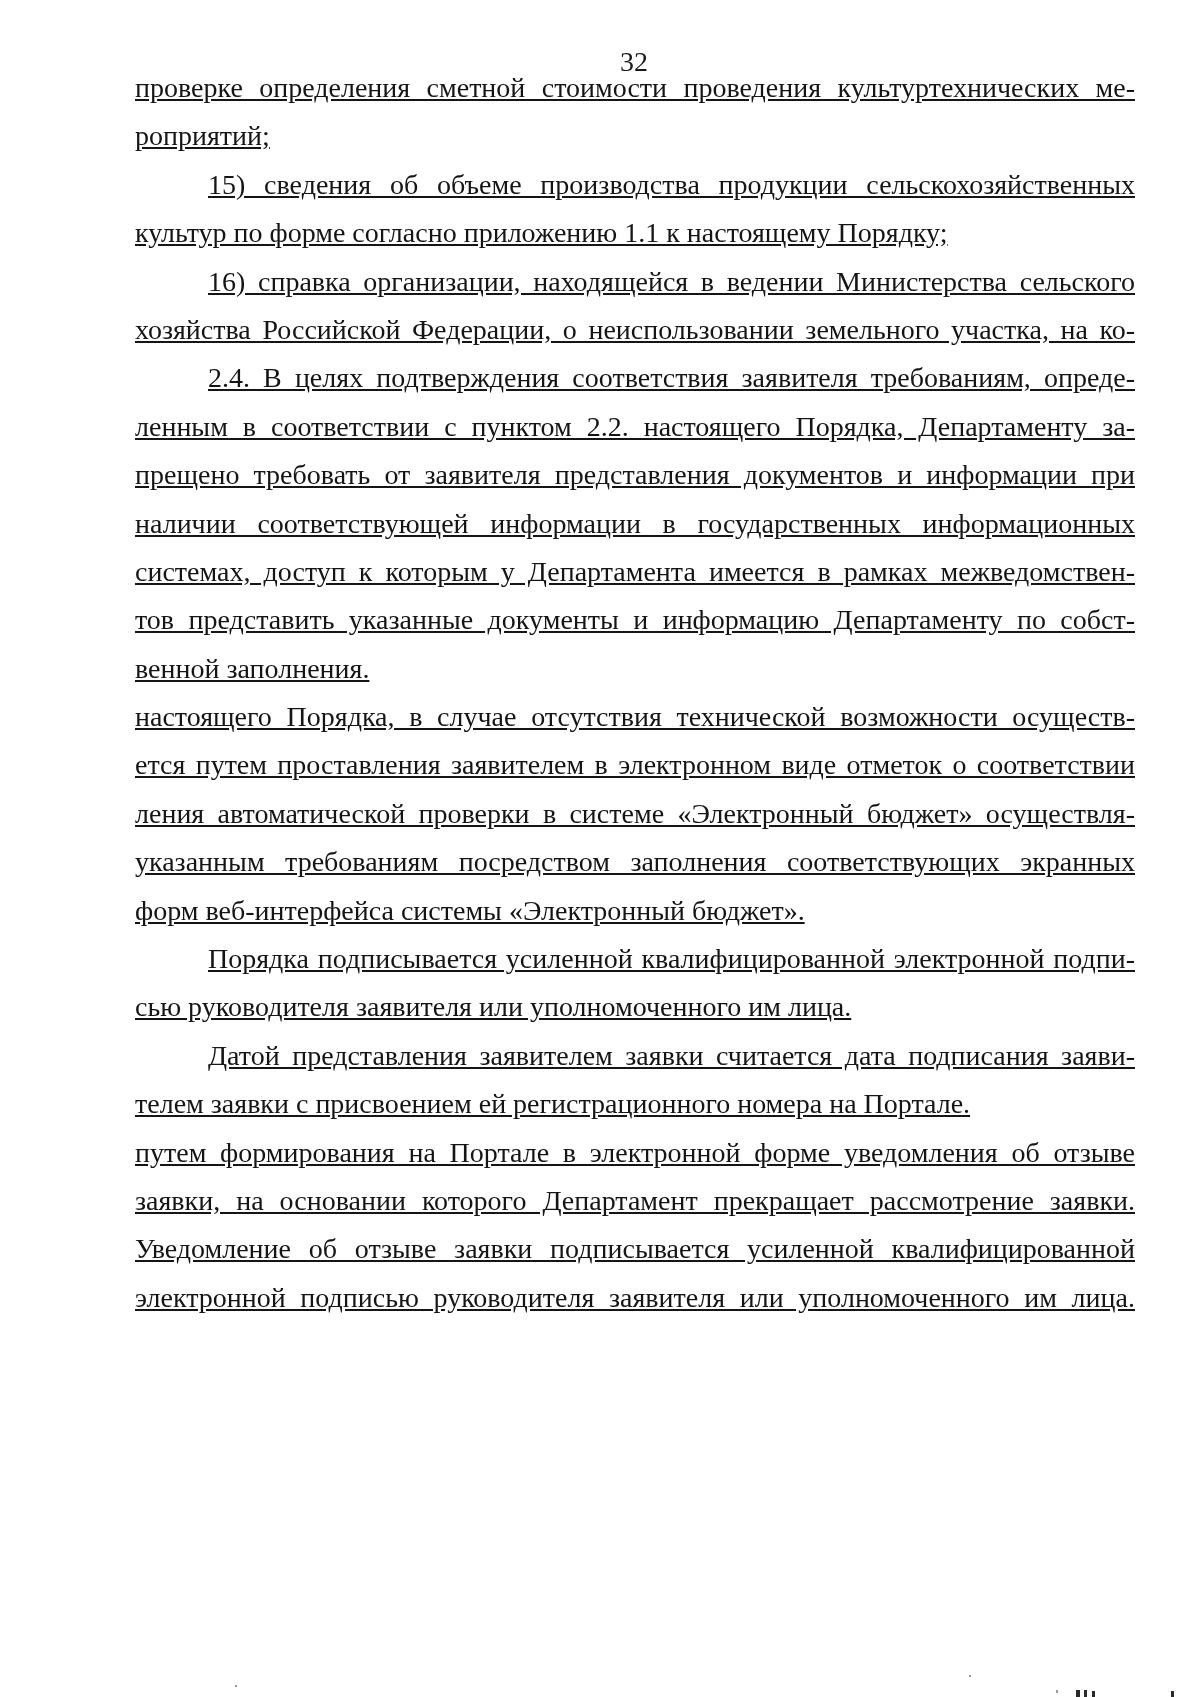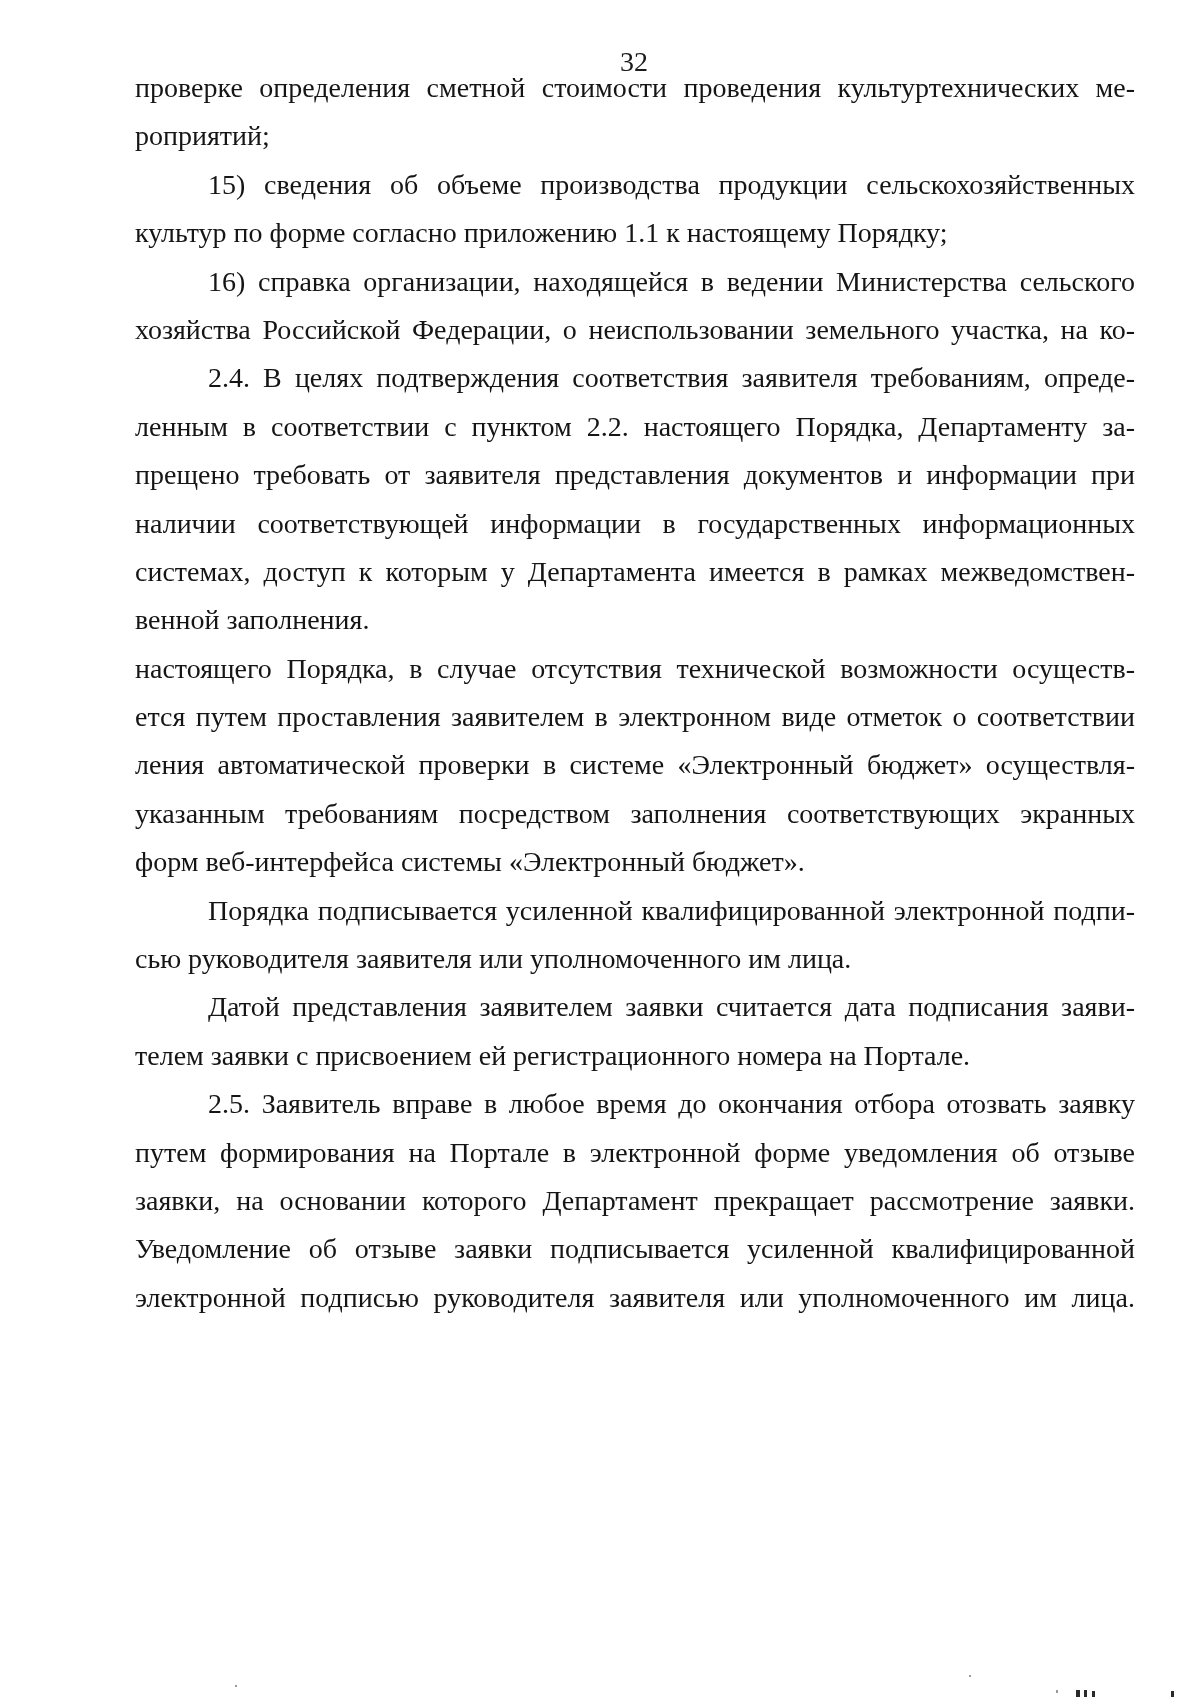--- a/index.html
+++ b/index.html
@@ -34,20 +34,21 @@
     font-size: 28px;
     line-height: 48.4px;
     color: #151515;
   }
   .line {
     text-align: justify;
     text-align-last: justify;
     white-space: normal;
     height: 48.4px;
     overflow: visible;
+    text-decoration: underline;
   }
   .line.nojust {
     text-align-last: left;
   }
   .line.indent {
     text-indent: 73px;
   }
   .scan-artifact {
     position: absolute;
     background: #2a2a2a;
@@ -68,31 +69,31 @@
       <div class="line nojust">роприятий;</div>
       <div class="line indent">15) сведения об объеме производства продукции сельскохозяйственных</div>
       <div class="line nojust">культур по форме согласно приложению 1.1 к настоящему Порядку;</div>
       <div class="line indent">16) справка организации, находящейся в ведении Министерства сельского</div>
       <div class="line">хозяйства Российской Федерации, о неиспользовании земельного участка, на ко-</div>
       <div class="line indent">2.4. В целях подтверждения соответствия заявителя требованиям, опреде-</div>
       <div class="line">ленным в соответствии с пунктом 2.2. настоящего Порядка, Департаменту за-</div>
       <div class="line">прещено требовать от заявителя представления документов и информации при</div>
       <div class="line">наличии соответствующей информации в государственных информационных</div>
       <div class="line">системах, доступ к которым у Департамента имеется в рамках межведомствен-</div>
+      <div class="line">тов представить указанные документы и информацию Департаменту по собст-</div>
       <div class="line nojust">венной заполнения.</div>
       <div class="line">настоящего Порядка, в случае отсутствия технической возможности осуществ-</div>
       <div class="line">ется путем проставления заявителем в электронном виде отметок о соответствии</div>
       <div class="line">ления автоматической проверки в системе «Электронный бюджет» осуществля-</div>
       <div class="line">указанным требованиям посредством заполнения соответствующих экранных</div>
       <div class="line nojust">форм веб-интерфейса системы «Электронный бюджет».</div>
       <div class="line indent">Порядка подписывается усиленной квалифицированной электронной подпи-</div>
       <div class="line nojust">сью руководителя заявителя или уполномоченного им лица.</div>
       <div class="line indent">Датой представления заявителем заявки считается дата подписания заяви-</div>
       <div class="line nojust">телем заявки с присвоением ей регистрационного номера на Портале.</div>
-      <div class="line indent">2.5. Заявитель вправе в любое время до окончания отбора отозвать заявку</div>
       <div class="line">путем формирования на Портале в электронной форме уведомления об отзыве</div>
       <div class="line">заявки, на основании которого Департамент прекращает рассмотрение заявки.</div>
       <div class="line">Уведомление об отзыве заявки подписывается усиленной квалифицированной</div>
       <div class="line">электронной подписью руководителя заявителя или уполномоченного им лица.</div>
     </div>
 
   <div class="scan-artifact faint" style="left:235px; top:1685px; width:2px; height:2px;"></div>
   <div class="scan-artifact faint" style="left:969px; top:1675px; width:2px; height:2px;"></div>
   <div class="scan-artifact faint" style="left:1056px; top:1690px; width:2px; height:3px;"></div>
   <div class="scan-artifact" style="left:1076px; top:1690px; width:4px; height:7px;"></div>

